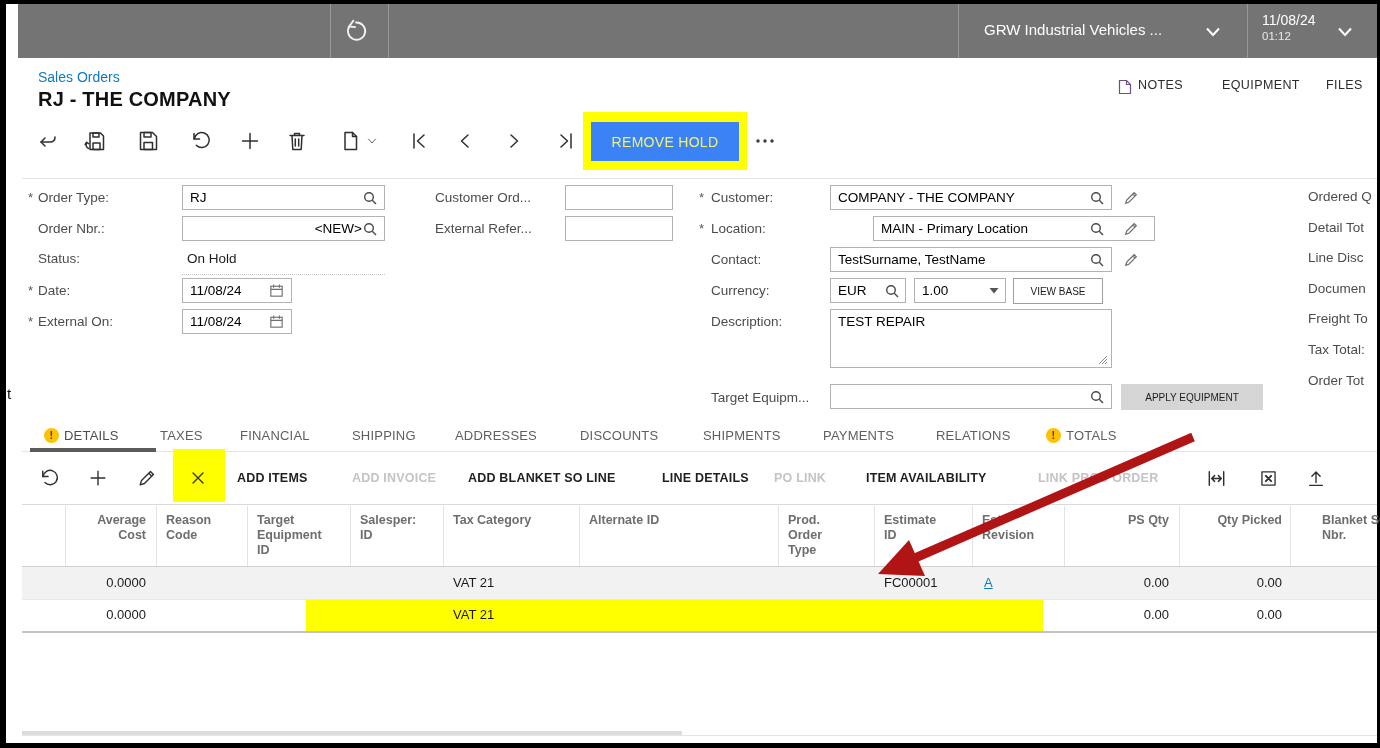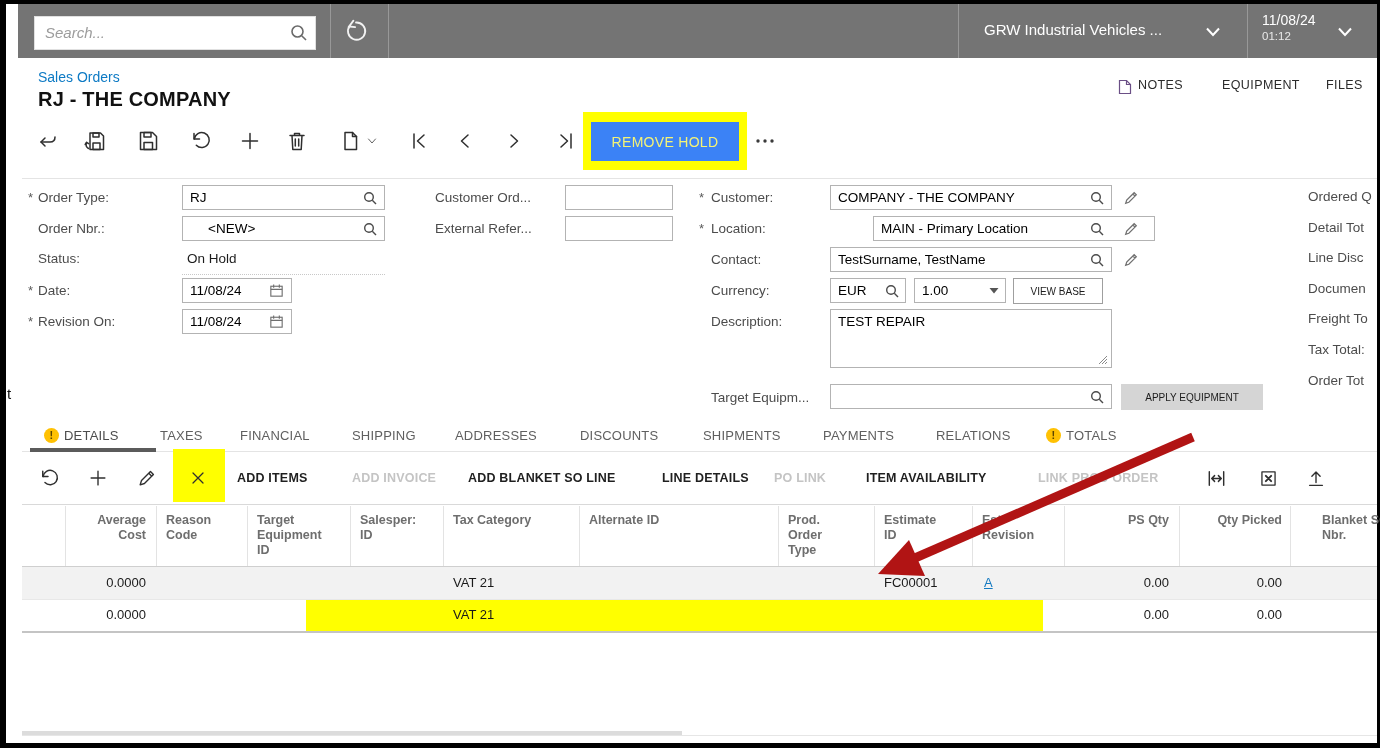--- a/index.html
+++ b/index.html
@@ -53,29 +53,20 @@
   .hsep{position:absolute;top:506px;height:60px;width:1px;background:#e3e3e3}
   .cell{position:absolute;height:32px;line-height:32px;font-size:13px;color:#1a1a1a;box-sizing:border-box;white-space:nowrap}
   .hline{position:absolute;height:1px;background:#e4e4e4}
 </style>
 </head>
 <body>
 
 <div class="page"></div>
 
 <div class="topbar">
-  <div class="searchbox">
-    <input type="text" placeholder="Search..." style="">
-    <svg class="in-ico" style="right:6px;top:6px" width="20" height="20" viewBox="0 0 20 20">
-      <g fill="none" stroke="#6a6a6a" stroke-width="1.6">
-          <circle cx="8.5" cy="8.5" r="5.5"></circle>
-          <path d="M12.7 12.7 L17 17"></path>
-        </g>
-    </svg>
-  </div>
   <div class="tb-sep" style="left:312px"></div>
   <div class="abs" style="left:324px;top:13px;cursor:pointer">
     <svg width="28" height="28" viewBox="0 0 26 26">
       <g fill="none" stroke="#f2f2f2" stroke-width="1.7" stroke-linecap="round">
         <path d="M7.2 8.2 A8 8 0 1 0 13 5.1"></path>
         <path d="M10.6 3.4 L6.6 8.8 L12.2 9.4"></path>
       </g>
     </svg>
   </div>
   <div class="tb-sep" style="left:370px"></div>
@@ -222,21 +213,21 @@
 <div class="flabel" style="left:38px;top:190px">Order Type:</div>
 <input class="ibox" style="left: 182px; top: 185px; width: 203px;" readonly="" value="RJ">
 <svg class="in-ico" style="left:362px;top:190px" width="16" height="16" viewBox="0 0 16 16">
   <g fill="none" stroke="#4a4a4a" stroke-width="1.4">
       <circle cx="7" cy="7" r="4.3"></circle>
       <path d="M10.3 10.3 L14 14"></path>
     </g>
   </svg>
 
 <div class="flabel" style="left:38px;top:221px">Order Nbr.:</div>
-<input class="ibox" style="left: 182px; top: 216px; width: 203px; padding-left: 25px;" readonly="" value="&lt;NEW&gt;">
+<input class="ibox" style="left: 182px; top: 216px; width: 203px; padding-left: 3px; text-align: right;" readonly="" value="&lt;NEW&gt;">
 <svg class="in-ico" style="left:362px;top:221px" width="16" height="16" viewBox="0 0 16 16">
   <g fill="none" stroke="#4a4a4a" stroke-width="1.4">
       <circle cx="7" cy="7" r="4.3"></circle>
       <path d="M10.3 10.3 L14 14"></path>
     </g>
   </svg>
 
 <div class="flabel" style="left:38px;top:251px">Status:</div>
 <div class="statictext" style="left:187px;top:251px">On Hold</div>
 <div class="abs" style="left:182px;top:274px;width:203px;border-bottom:1px dotted #c8c8c8"></div>
@@ -245,21 +236,21 @@
 <div class="flabel" style="left:38px;top:283px">Date:</div>
 <input class="ibox" style="left: 182px; top: 278px; width: 110px;" readonly="" value="11/08/24">
 <svg class="in-ico" style="left:268px;top:282px" width="17" height="17" viewBox="0 0 24 24">
   <g fill="none" stroke="#6f6f6f" stroke-width="1.6">
       <rect x="4" y="6" width="16" height="14"></rect>
       <path d="M4 10.5 H20 M8 3.5 V8 M16 3.5 V8"></path>
     </g>
   </svg>
 
 <span class="star" style="left:28px;top:314px"></span>
-<div class="flabel" style="left:38px;top:314px">Revision On:</div>
+<div class="flabel" style="left:38px;top:314px">External On:</div>
 <input class="ibox" style="left: 182px; top: 309px; width: 110px;" readonly="" value="11/08/24">
 <svg class="in-ico" style="left:268px;top:313px" width="17" height="17" viewBox="0 0 24 24">
   <g fill="none" stroke="#6f6f6f" stroke-width="1.6">
       <rect x="4" y="6" width="16" height="14"></rect>
       <path d="M4 10.5 H20 M8 3.5 V8 M16 3.5 V8"></path>
     </g>
   </svg>
 
 <div class="flabel" style="left:435px;top:190px">Customer Ord...</div>
 <input class="ibox" style="left: 565px; top: 185px; width: 108px; padding-right: 7px;">

